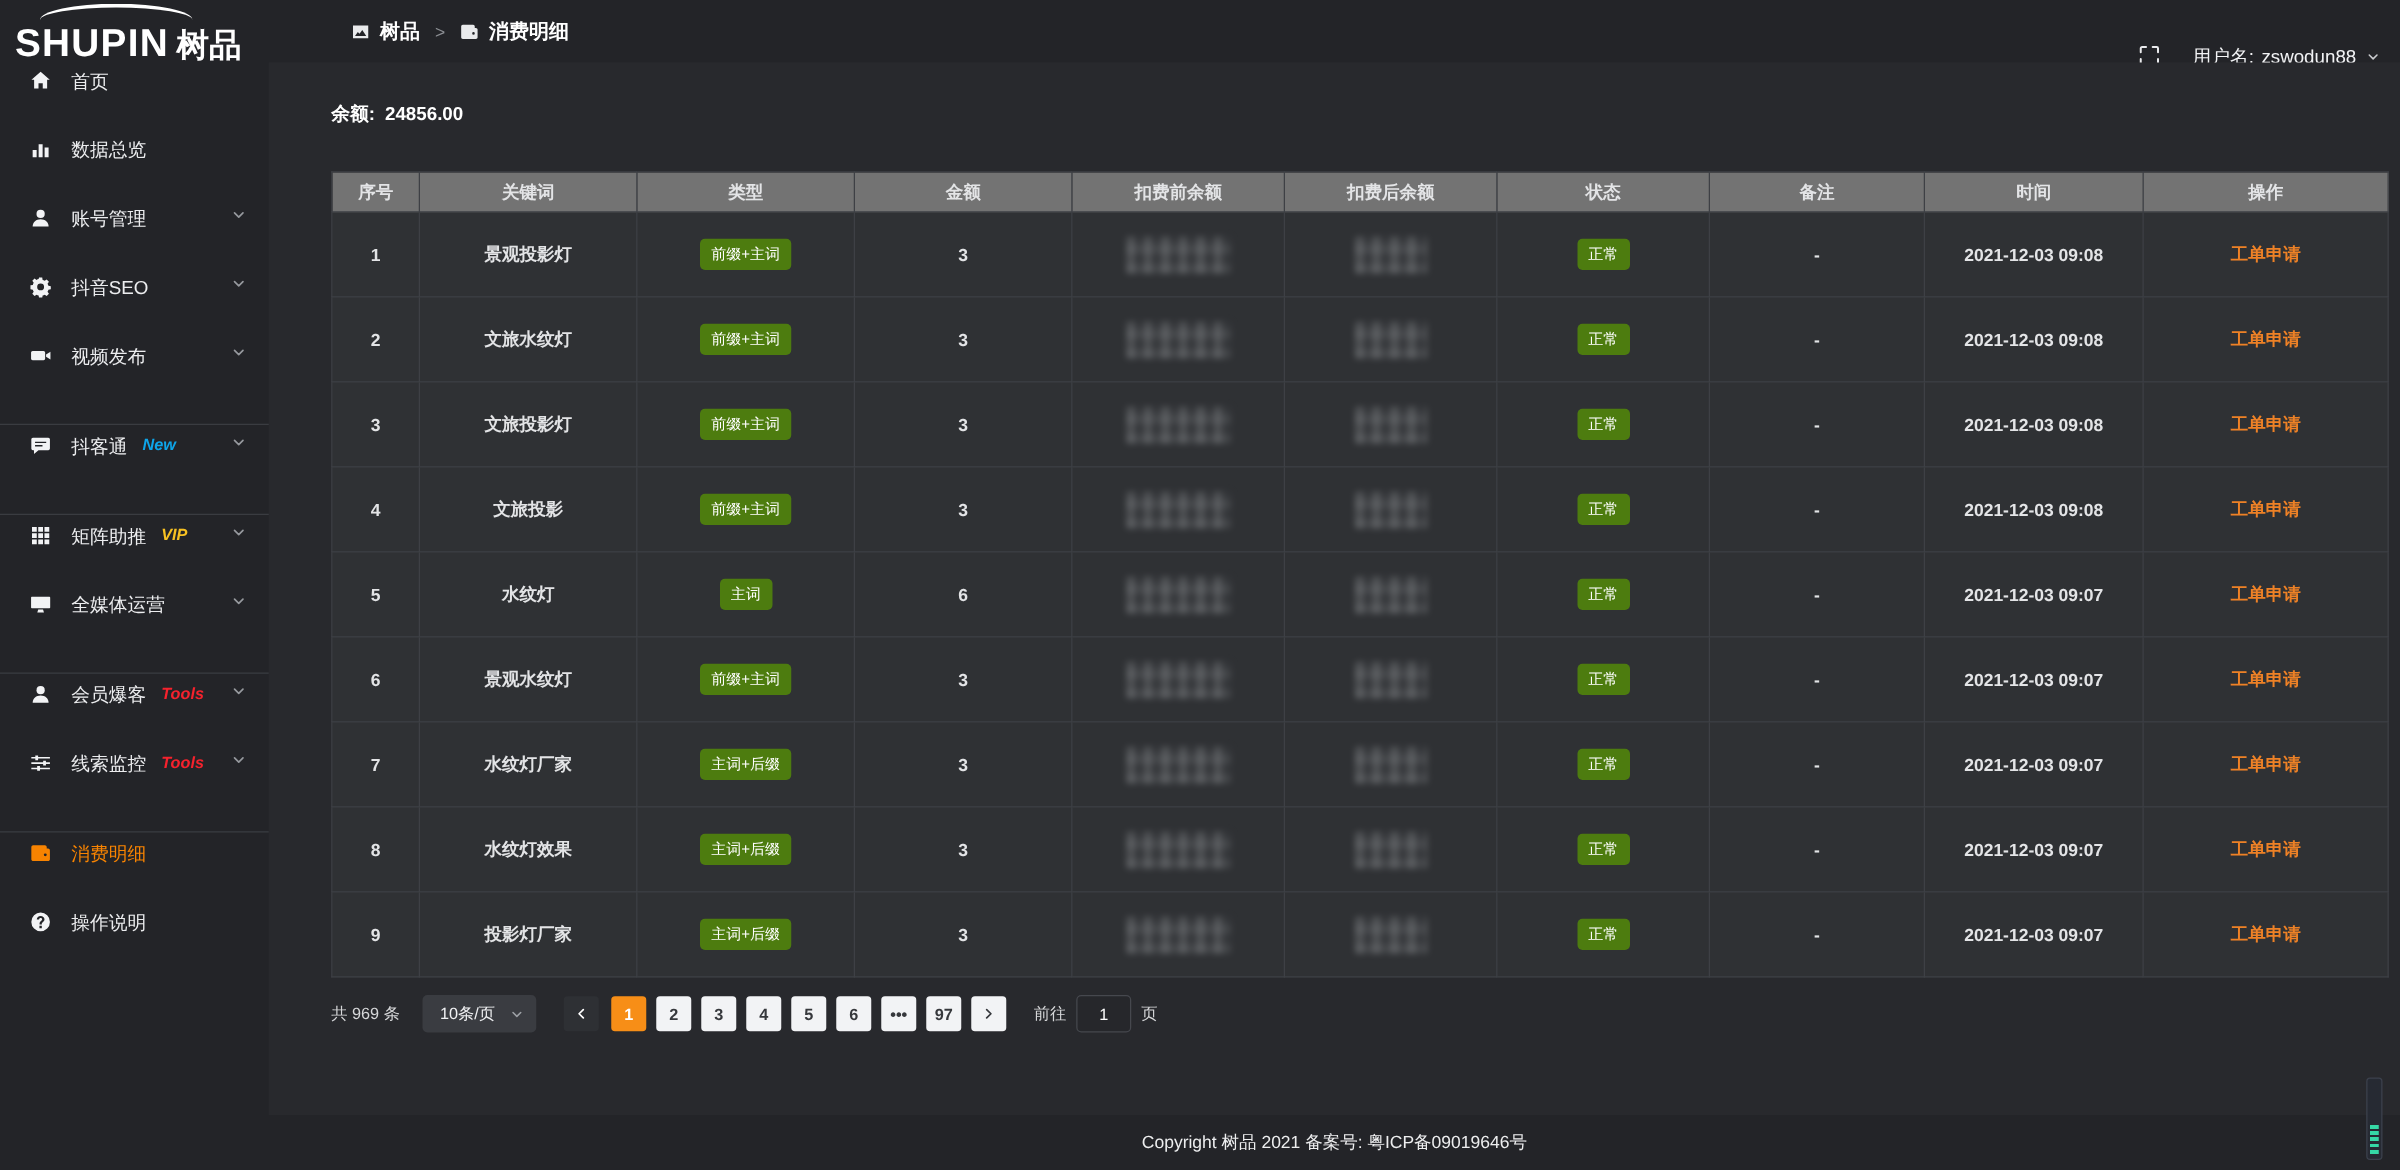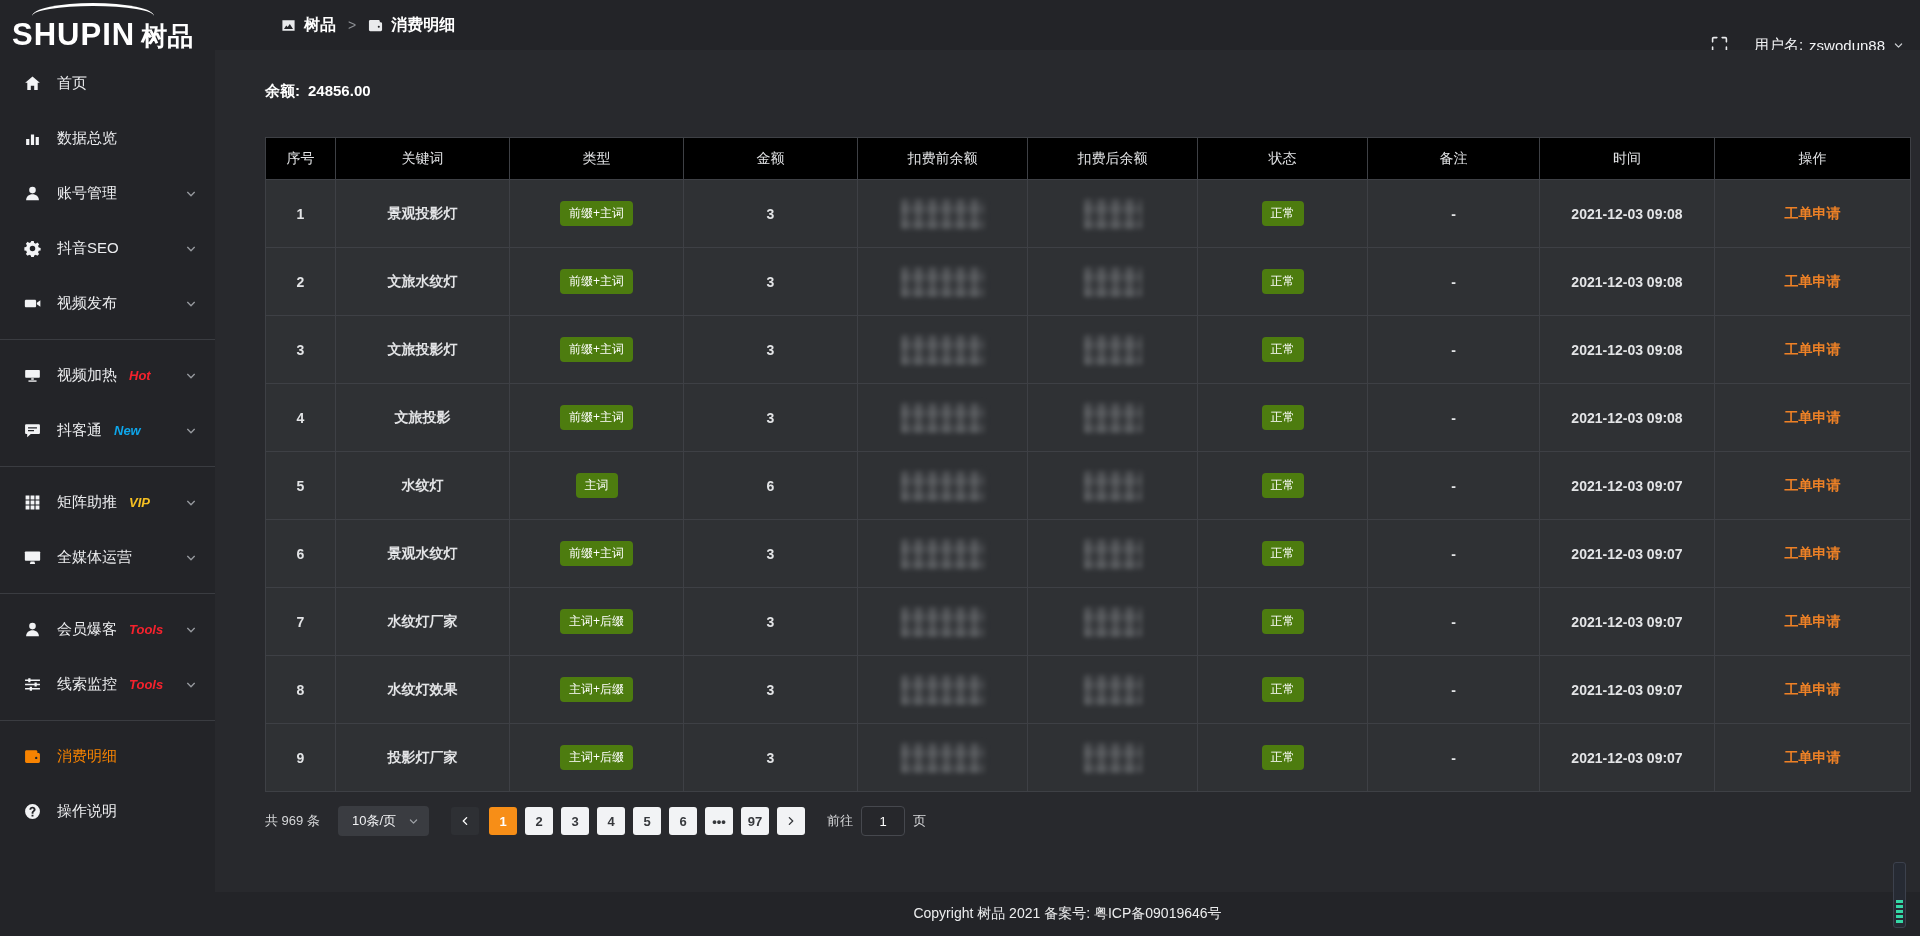--- a/index.html
+++ b/index.html
@@ -13,21 +13,21 @@
   .ic svg { width:100%; height:100%; display:block; }
 
   
   .sidebar { position:absolute; left:0; top:0; width:215px; height:936px; background:#232428; z-index:3; }
   .logo { position:relative; height:52px; display:flex; align-items:flex-end; padding:6px 0 2px 12px; }
   .logo-arc { position:absolute; top:3px; left:32px; width:122px; height:13px;
               border-top:3px solid #fff; border-radius:50% 50% 0 0 / 100% 100% 0 0; }
   .logo-en { font-size:31px; font-weight:800; letter-spacing:1px; color:#fff; line-height:1; }
   .logo-cn { font-size:26px; font-weight:800; color:#fff; margin-left:6px; line-height:1.05; }
   .menu { display:flex; flex-direction:column; margin-top:4px; }
-  .menu-item { height:55px; display:flex; align-items:center; padding:0 18px 0 24px; cursor:pointer; color:#ECEDEF; }
+  .menu-item { height:55px; display:flex; align-items:flex-start; padding:0 18px 0 24px; cursor:pointer; color:#ECEDEF; }
   .menu-ic { width:17px; height:17px; color:#F2F3F5; flex:none; }
   .menu-label { font-size:15px; margin-left:16px; white-space:nowrap; }
   .menu-tag { font-size:13px; font-weight:700; font-style:italic; margin-left:12px; }
   .menu-chevron { width:12px; height:12px; margin-left:auto; color:#96999E; }
   .menu-item.active, .menu-item.active .menu-ic { color:#F78301; }
   .menu-divider { height:1px; background:#3A3C41; margin:8px 0; }
 
   
   .topbar { position:absolute; left:215px; top:0; right:0; height:50px; background:#232428;
             display:flex; align-items:center; justify-content:space-between; padding:0 16px 0 66px; }
@@ -39,21 +39,21 @@
   .fs-ic { width:17px; height:17px; color:#E9EAEC; margin-right:26px; cursor:pointer; }
   .user { display:flex; align-items:center; gap:6px; font-size:15px; color:#F2F3F5; cursor:pointer; }
   .user-chevron { width:11px; height:11px; color:#C9CBCE; margin-left:2px; }
 
   
   .content { position:absolute; left:215px; top:50px; right:0; bottom:44px; background:#28292D; }
   .balance { margin:32px 12px 0 50px; font-size:15px; font-weight:700; color:#FFF; }
   .balance-value { margin-left:8px; }
 
   table.grid { margin:36px 0 0 50px; width:1645px; border-collapse:collapse; table-layout:fixed; }
-  .grid th { height:42px; background:#000000; font-size:14px; font-weight:400; color:#E3E4E6; }
+  .grid th { height:32px; background:#737373; font-size:14px; font-weight:700; color:#E3E4E6; }
   .grid td { height:68px; background:#2F3134; font-size:14px; font-weight:700; color:#E3E4E6; }
   .grid th, .grid td { border:1px solid #3E4045; text-align:center; vertical-align:middle; }
   .badge { display:inline-block; background:#4d7c0f; color:#fff; font-size:12px; font-weight:400;
            padding:5px 9px; border-radius:4px; line-height:1.2; }
   .blur-block { display:inline-block; vertical-align:middle; height:30px; border-radius:2px;
     background-color:#505358;
     background-image:
       repeating-linear-gradient(90deg, rgba(255,255,255,.20) 0 7px, rgba(0,0,0,.14) 7px 14px),
       repeating-linear-gradient(0deg, rgba(255,255,255,.10) 0 8px, rgba(0,0,0,.16) 8px 16px);
     filter:blur(2.5px); opacity:.55; }
@@ -153,36 +153,20 @@
             </svg>
           </span>
           <span class="menu-label">视频发布</span>
           <span class="ic menu-chevron">
             <svg viewBox="0 0 16 16" fill="none" stroke="currentColor" stroke-width="1.8" stroke-linecap="round" stroke-linejoin="round">
               <path d="M3.5 5.8 8 10.3l4.5-4.5"></path>
             </svg>
           </span>
         </div>
         <div class="menu-divider"></div>
-        <div class="menu-item">
-          <span class="ic menu-ic">
-            <svg viewBox="0 0 16 16" fill="currentColor">
-              <path d="M2 2.8h12c.5 0 .9.4.9.9v5.5c0 .5-.4.9-.9.9H2c-.5 0-.9-.4-.9-.9V3.7c0-.5.4-.9.9-.9z"></path>
-              <path d="M6.8 10.6h2.4v1.4H6.8z"></path>
-              <path d="M4.2 12.6h7.6v1.3H4.2z"></path>
-            </svg>
-          </span>
-          <span class="menu-label">视频加热</span>
-          <span class="menu-tag" style="color: rgb(245, 34, 45);">Hot</span>
-          <span class="ic menu-chevron">
-            <svg viewBox="0 0 16 16" fill="none" stroke="currentColor" stroke-width="1.8" stroke-linecap="round" stroke-linejoin="round">
-              <path d="M3.5 5.8 8 10.3l4.5-4.5"></path>
-            </svg>
-          </span>
-        </div>
         <div class="menu-item">
           <span class="ic menu-ic">
             <svg viewBox="0 0 16 16" fill="currentColor">
               <path fill-rule="evenodd" d="M2.2 2h11.6c.66 0 1.2.54 1.2 1.2v7c0 .66-.54 1.2-1.2 1.2H6.4L3 14.3v-2.9h-.8c-.66 0-1.2-.54-1.2-1.2V3.2C1 2.54 1.54 2 2.2 2zm1.6 3h8.4v1.1H3.8zm0 2.5h5.6v1.1H3.8z"></path>
             </svg>
           </span>
           <span class="menu-label">抖客通</span>
           <span class="menu-tag" style="color: #0ea5e9;">New</span>
           <span class="ic menu-chevron">
             <svg viewBox="0 0 16 16" fill="none" stroke="currentColor" stroke-width="1.8" stroke-linecap="round" stroke-linejoin="round">

